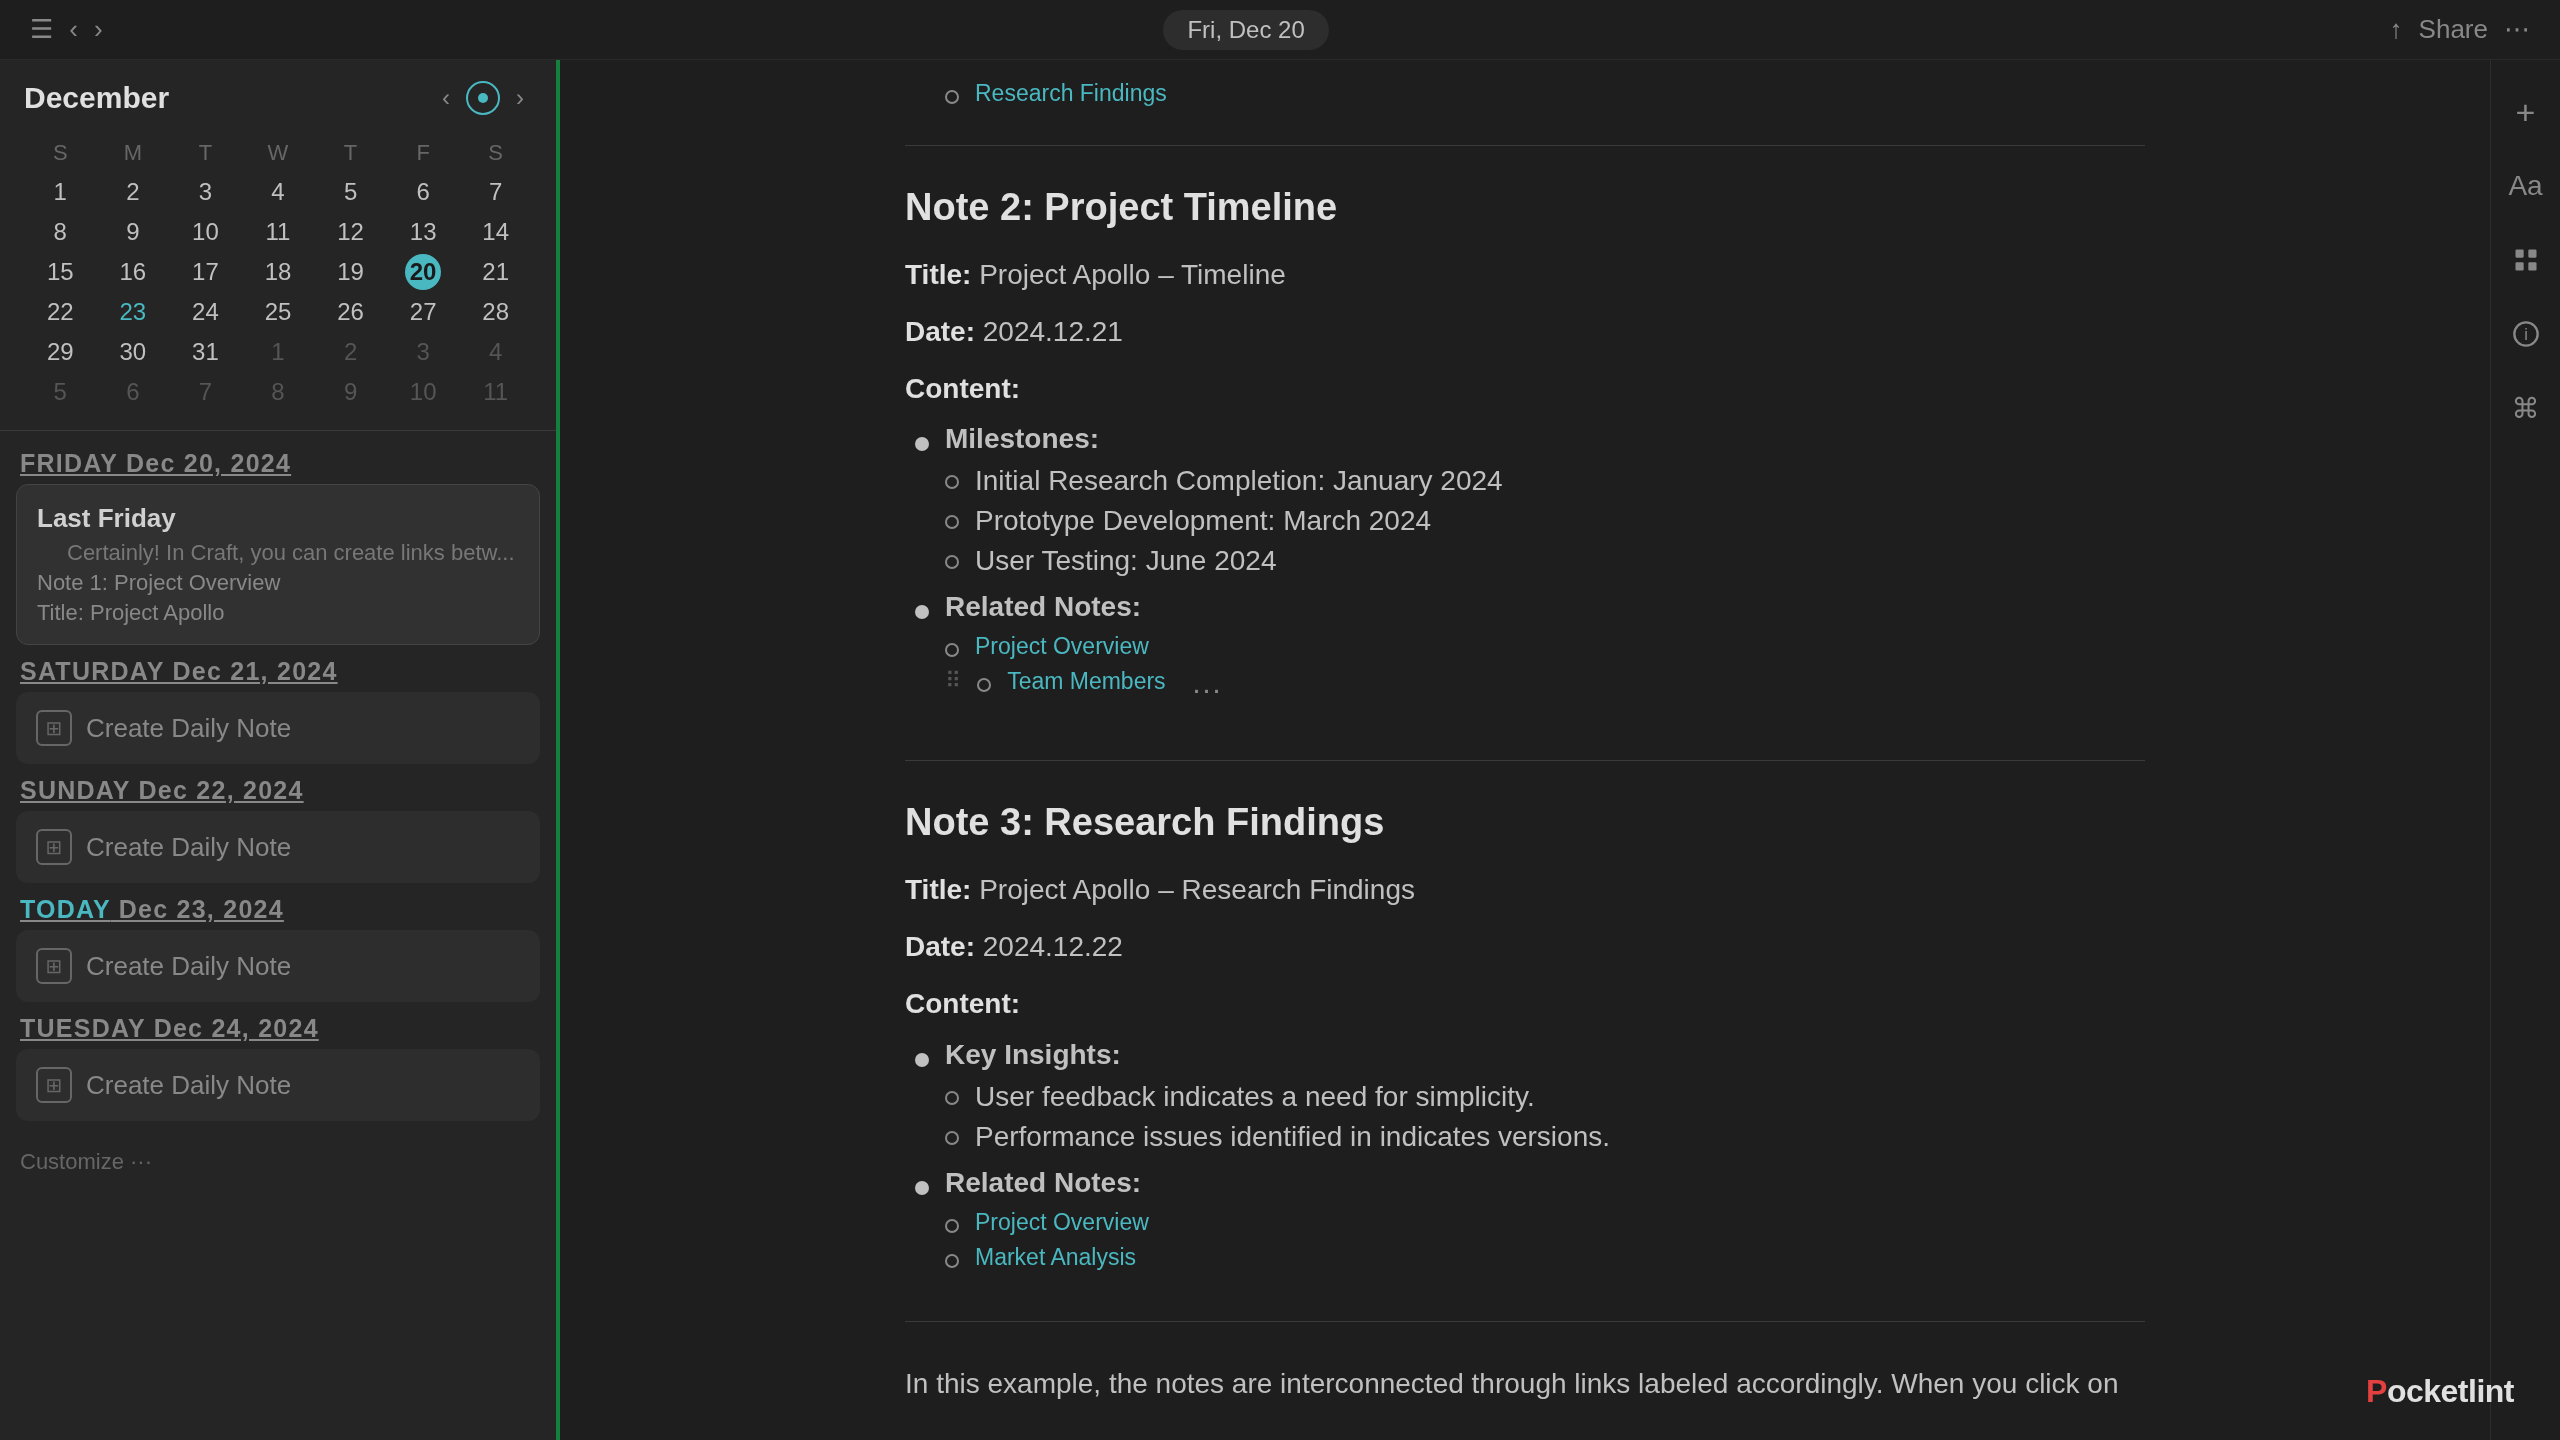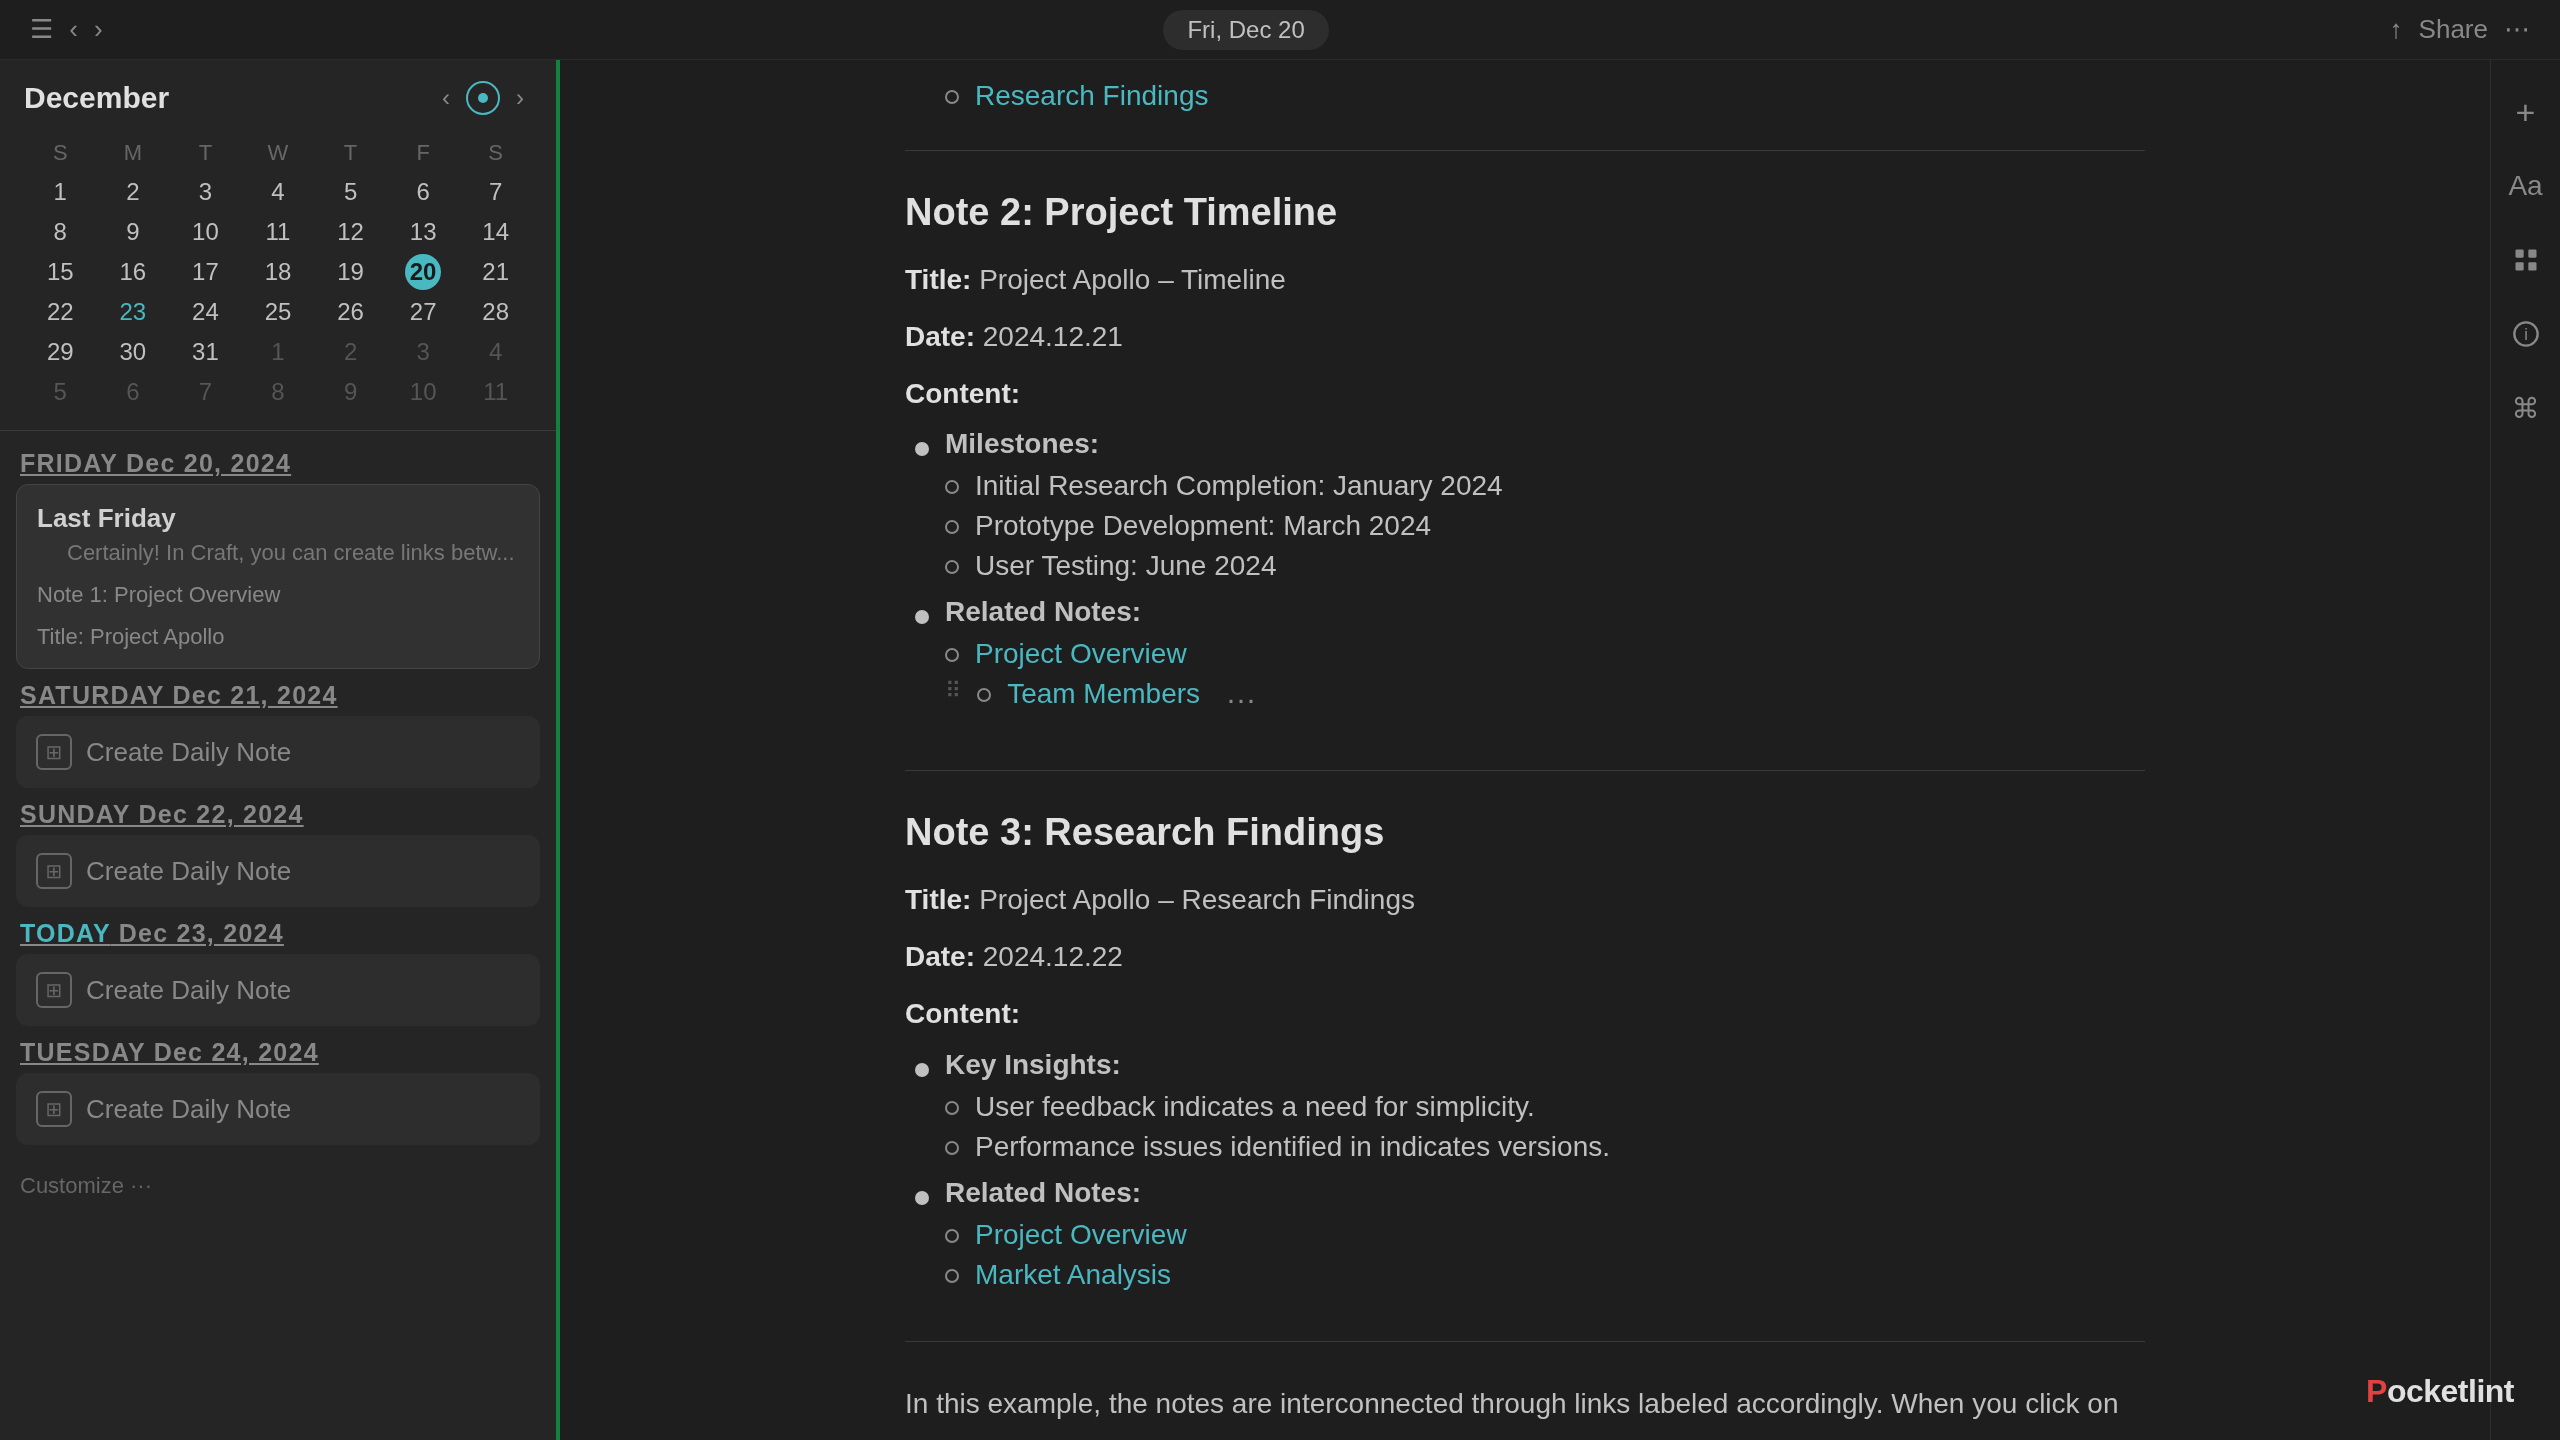--- a/index.html
+++ b/index.html
@@ -154,21 +154,21 @@
       font-size: 22px;
       color: #777;
       white-space: nowrap;
       overflow: hidden;
       text-overflow: ellipsis;
       margin-left: 30px;
     }
     .date-card-sub {
       font-size: 22px;
       color: #888;
-      margin-top: 16px;
+      margin-top: 4px;
     }
     .create-daily-note {
       display: flex;
       align-items: center;
       gap: 14px;
       font-size: 26px;
       color: #888;
     }
     .create-daily-note .icon {
       width: 36px;
@@ -206,21 +206,21 @@
 
     
     .note-top-partial {
       padding-bottom: 30px;
       border-bottom: 1px solid #3a3a3a;
       margin-bottom: 40px;
     }
     .note-link {
       color: #4ab8c1;
       text-decoration: none;
-      font-size: 28px;
+      font-size: 23px;
     }
 
     .note-block {
       margin-bottom: 50px;
     }
     .note-heading {
       font-size: 38px;
       font-weight: 700;
       color: #e0e0e0;
       margin-bottom: 24px;

